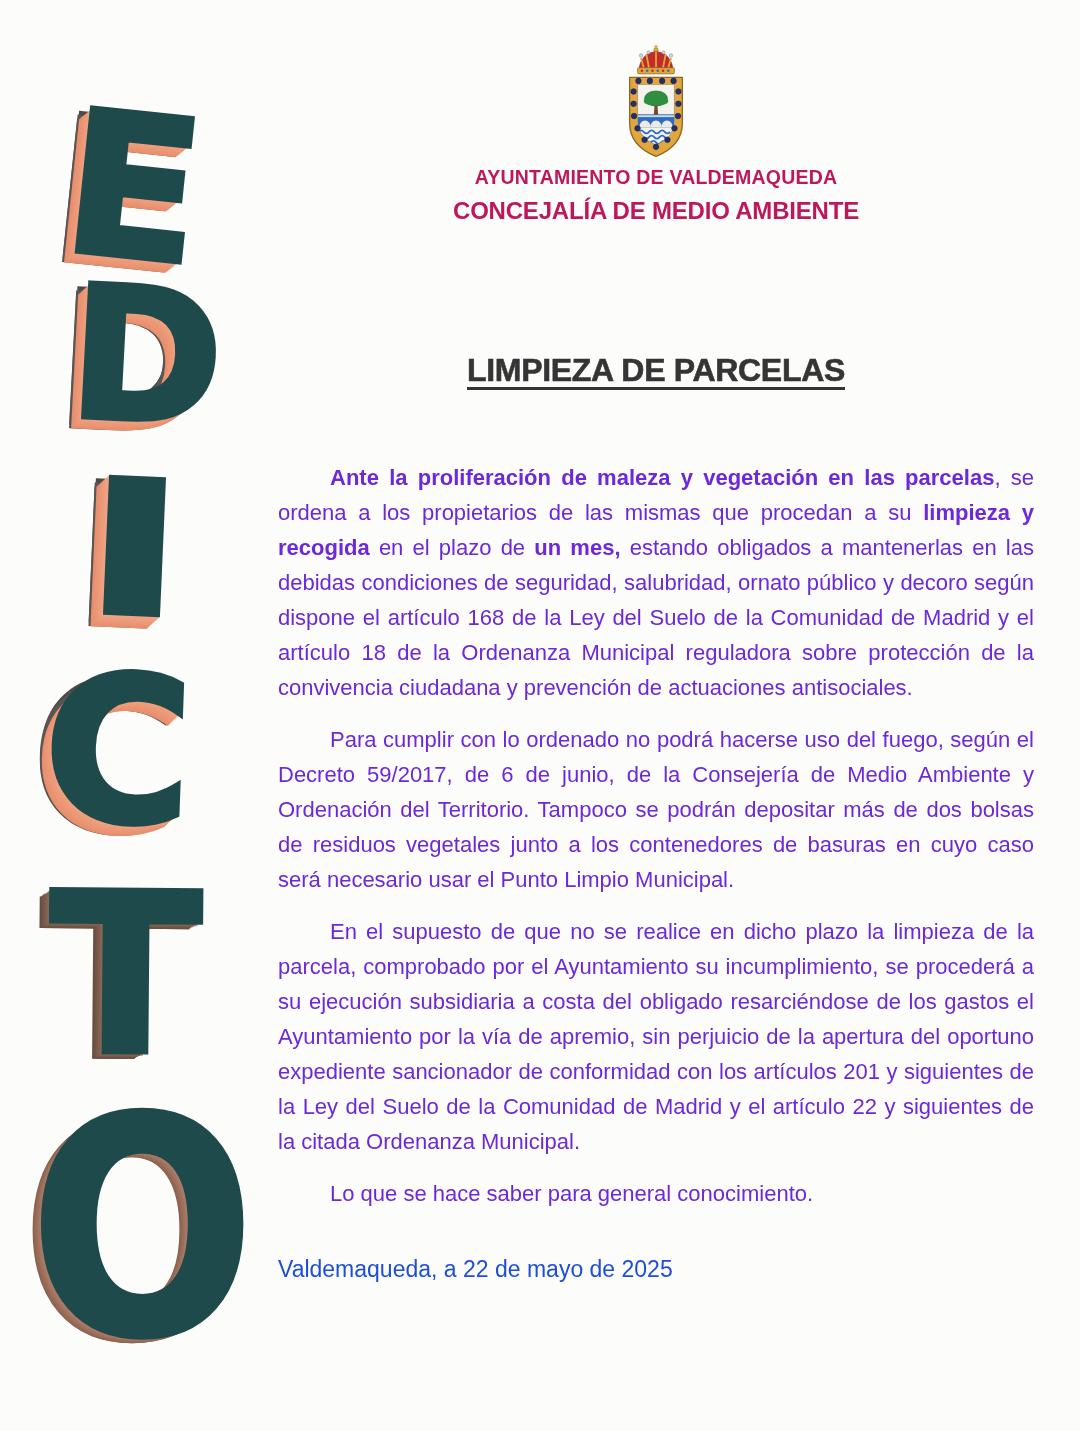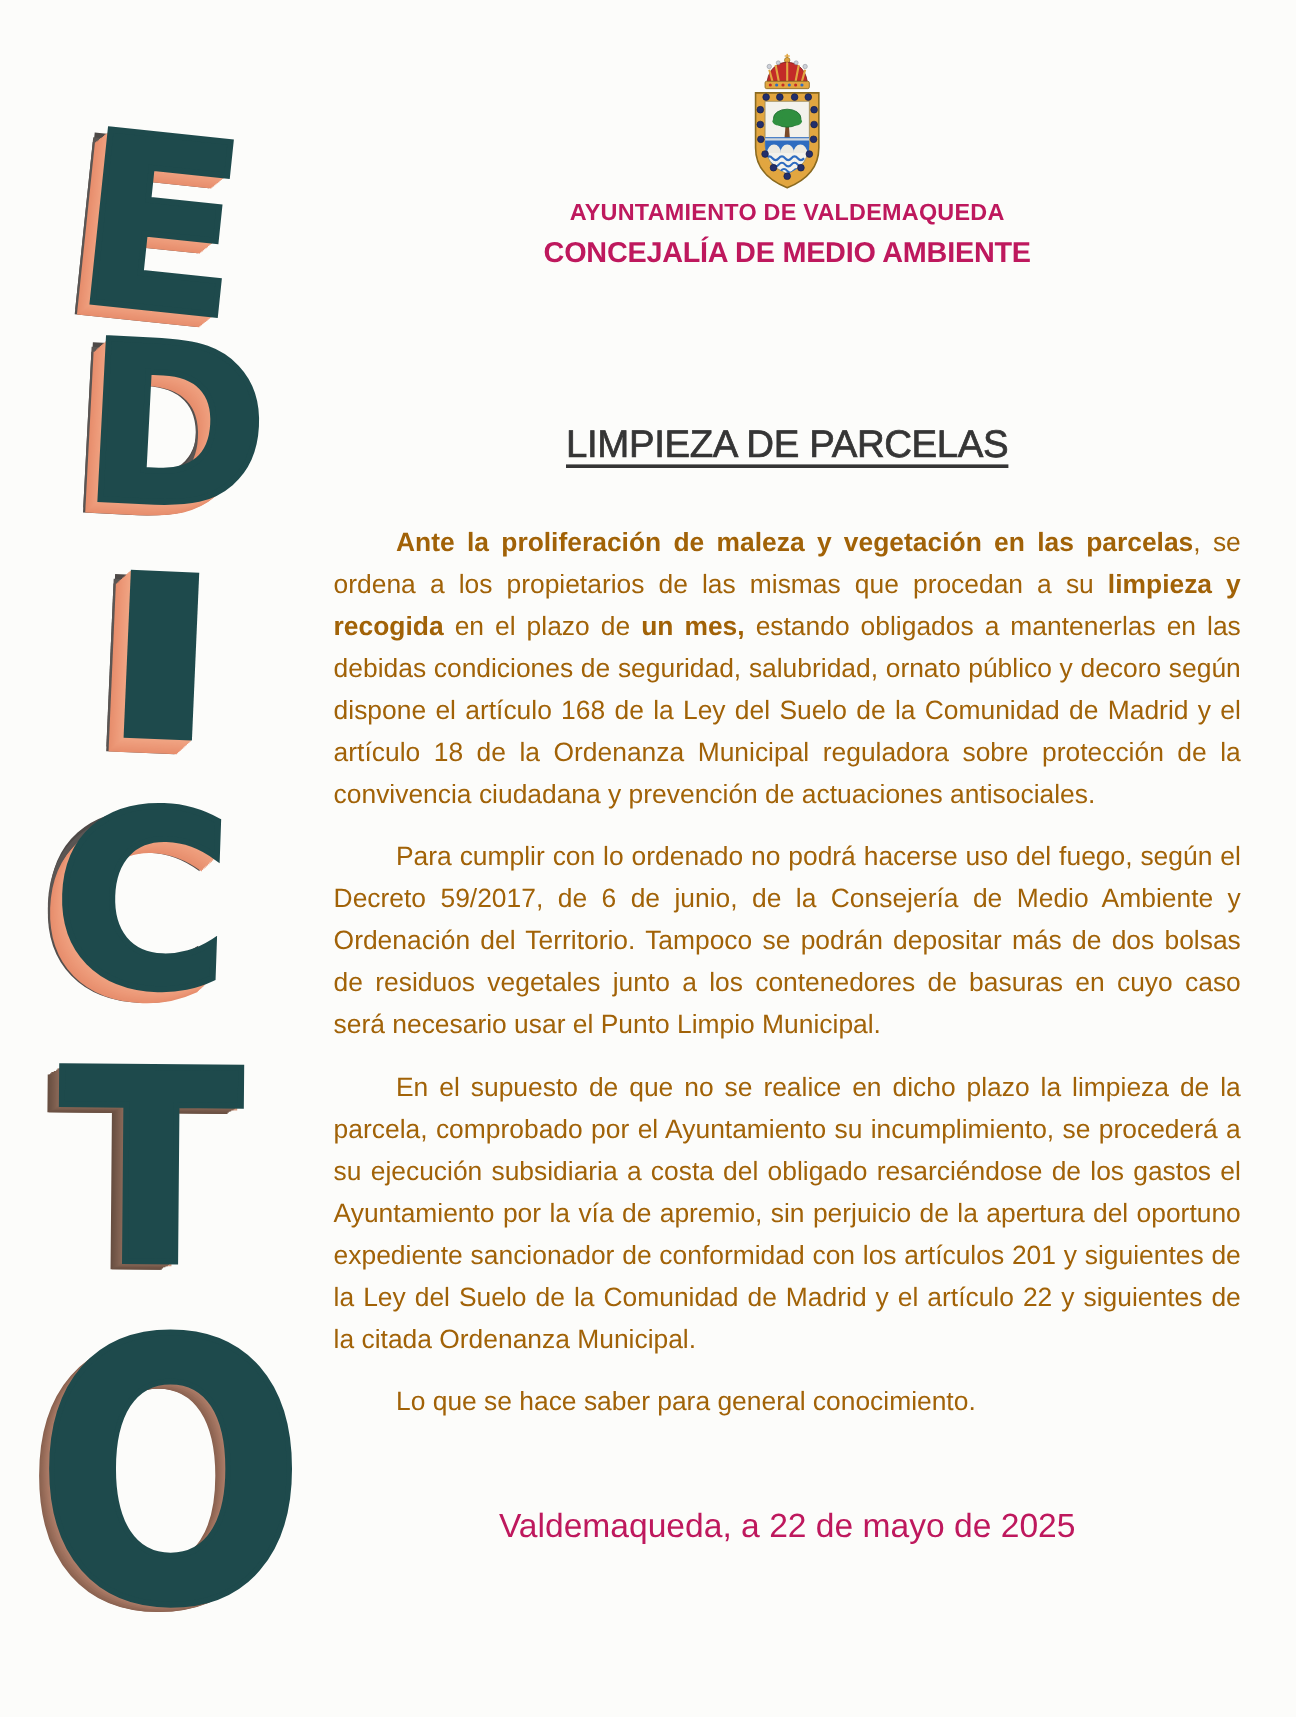--- a/index.html
+++ b/index.html
@@ -51,31 +51,31 @@
   .content{position:absolute;left:278px;top:0;width:756px;height:100%;color:#3f3f3f;}
   .crest{position:absolute;top:44px;left:50%;transform:translateX(-50%);}
   .h-org{position:absolute;top:166px;width:100%;text-align:center;
          font-weight:bold;font-size:19.5px;color:#be185d;letter-spacing:.2px;}
   .h-dept{position:absolute;top:197px;width:100%;text-align:center;
           font-weight:bold;font-size:24px;color:#be185d;letter-spacing:-.2px;}
   .h-announce{position:absolute;top:267px;width:100%;text-align:center;
           font-weight:bold;font-size:26px;color:#333;letter-spacing:-.3px;
           -webkit-text-stroke:1px #333;}
   .h-title{position:absolute;top:352px;width:100%;text-align:center;
-          font-weight:normal;font-size:32px;color:#353535;letter-spacing:-.3px;
+          font-weight:bold;font-size:32px;color:#353535;letter-spacing:-.3px;
           -webkit-text-stroke:.6px #353535;
           text-decoration:underline;text-decoration-thickness:3px;text-underline-offset:6px;}
 
-  .bodytext{position:absolute;top:434px;left:0;width:100%;
-          font-size:22px;line-height:35px;text-align:justify;color:#a16207;}
+  .bodytext{position:absolute;top:460px;left:0;width:100%;
+          font-size:22px;line-height:35px;text-align:justify;color:#6d28d9;}
   .bodytext p{margin:0 0 17px 0;text-indent:52px;}
   .bodytext p.closing{text-align:left;margin-bottom:16px;}
   .b{font-weight:bold;}
 
-  .f-line{position:absolute;width:100%;text-align:center;font-size:28px;color:#be185d;}
+  .f-line{position:absolute;width:100%;font-size:23px;color:#1d4ed8;}
   .f-date{top:1256px;}
   .f-role{top:1297px;}
   .f-sign{top:1354px;}
 </style>
 </head>
 <body>
 
 <div class="edicto-col">
   <span class="letter ext-salmon le">E</span>
   <span class="letter ext-salmon ld">D</span>

